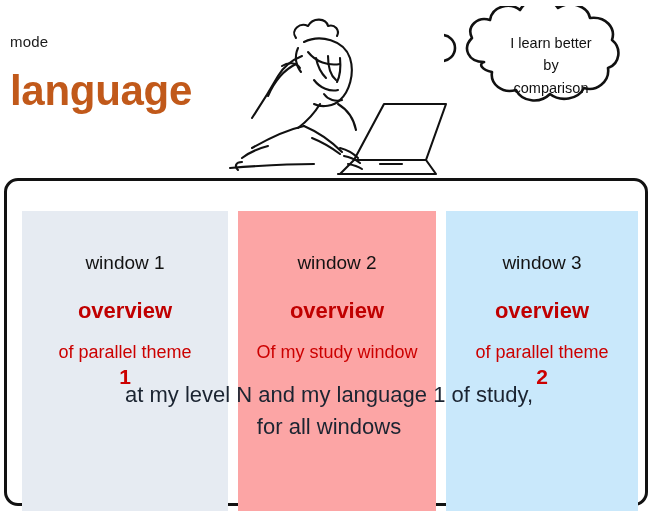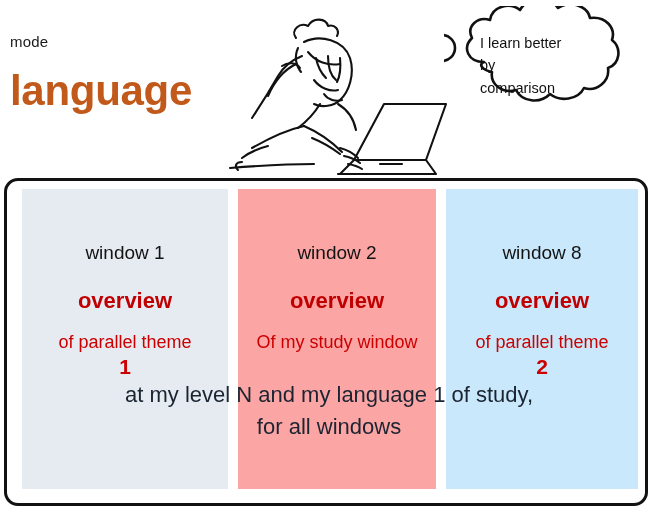--- a/index.html
+++ b/index.html
@@ -62,21 +62,21 @@
   }
   #thought-bubble svg {
     position: absolute;
     left: 0; top: 0;
   }
   #bubble-text {
     position: absolute;
     left: 36px;
     top: 26px;
     width: 142px;
-    text-align: left;
+    text-align: center;
     font-size: 14.5px;
     color: #111111;
     line-height: 1.55;
   }
 
   
   #windows-box {
     position: absolute;
     left: 4px;
     top: 178px;
@@ -90,24 +90,24 @@
 
   #windows-row {
     position: absolute;
     left: 0; top: 0;
     width: 100%;
     height: 100%;
   }
 
   .window-panel {
     position: absolute;
-    top: 8px;
+    top: 30px;
     height: 300px;
     box-sizing: border-box;
-    padding-top: 54px;
+    padding-top: 42px;
   }
   #panel-0 { left: 15px;  width: 206px; background: #e6ebf2; }
   #panel-1 { left: 231px; width: 198px; background: #fca5a5; }
   #panel-2 { left: 439px; width: 192px; background: #c9e8fb; }
 
   .window-title {
     text-align: center;
     font-size: 19px;
     color: #131313;
     line-height: 1;
@@ -245,21 +245,21 @@
     </div>
 
     <div class="window-panel" id="panel-1">
       <div class="window-title">window 2</div>
       <div class="window-overview">overview</div>
       <div class="window-desc">Of my study window</div>
       <div class="window-num"></div>
     </div>
 
     <div class="window-panel" id="panel-2">
-      <div class="window-title">window 8</div>
+      <div class="window-title">window 3</div>
       <div class="window-overview">overview</div>
       <div class="window-desc">of parallel theme</div>
       <div class="window-num">2</div>
     </div>
 
     <div id="footer-caption">
       <div>at my level N and my language 1 of study,</div>
       <div>for all windows</div>
     </div>
 

